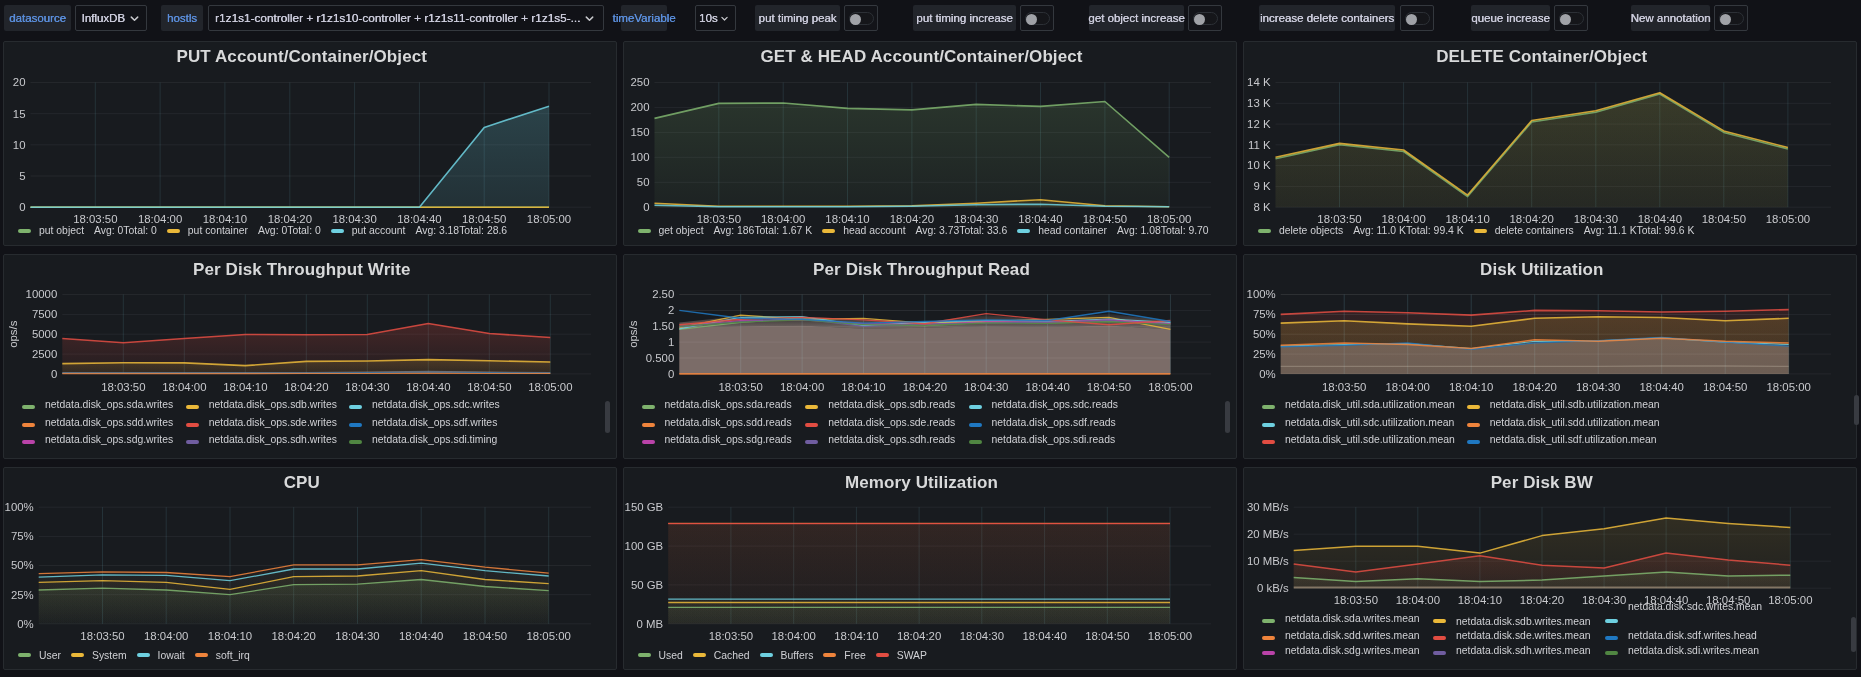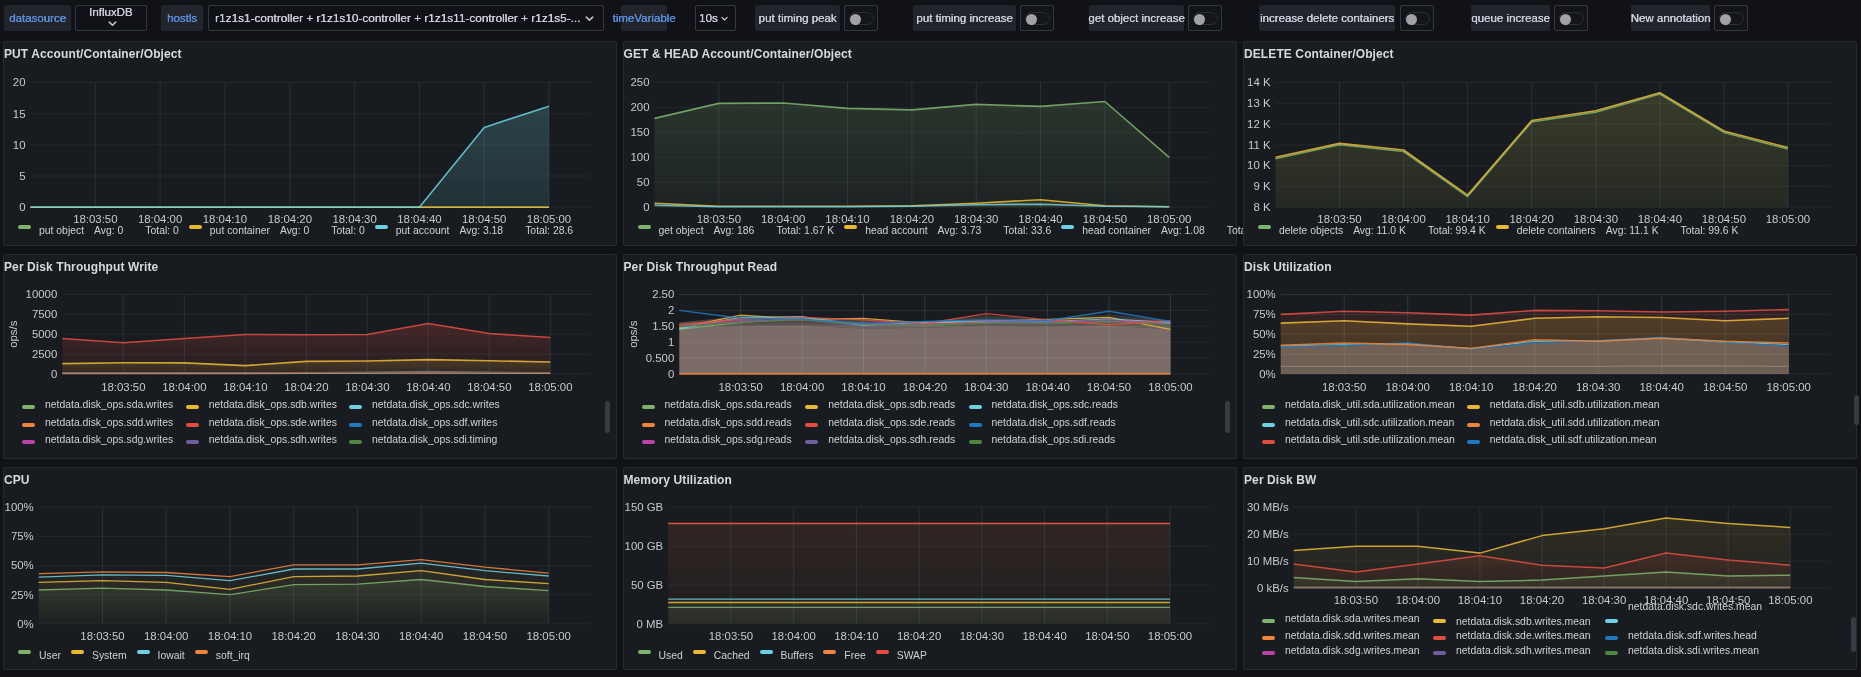--- a/index.html
+++ b/index.html
@@ -1,42 +1,42 @@
 <!DOCTYPE html>
 <html><head><meta charset="utf-8"><style>
 *{margin:0;padding:0;box-sizing:border-box}
 html,body{width:1861px;height:677px;overflow:hidden;background:#111217;
   font-family:"Liberation Sans",sans-serif;}
 .panel{position:absolute;background:#181b1f;border:1px solid #272b2f;border-radius:2px}
-.ptitle{position:absolute;top:5px;left:0;right:16px;text-align:left;color:#d8d9da;
-  font-size:12px;font-weight:700;letter-spacing:.1px}
+.ptitle{position:absolute;top:5px;left:0;right:16px;text-align:center;color:#d8d9da;
+  font-size:17px;font-weight:700;letter-spacing:.1px}
 .ax{font-family:"Liberation Sans",sans-serif;font-size:11.4px;fill:#c8c9cd}
-.lrow{position:absolute;display:flex;align-items:flex-start;white-space:nowrap}
+.lrow{position:absolute;display:flex;align-items:center;white-space:nowrap}
 .licon{display:inline-block;width:13px;height:4px;border-radius:2px;flex:none}
 .lrow .licon{margin-right:8px}
 .ltxt{color:#d0d1d5;font-size:10.4px}
 .lrow .ltxt{margin-right:10px}
-.lstat{color:#d0d1d5;font-size:10.4px;margin-right:22px}
+.lstat{color:#d0d1d5;font-size:10.4px;margin-right:0}
 .lstat2{color:#d0d1d5;font-size:10.4px;margin-right:10px}
 .chip{position:absolute;top:5px;height:26px;border-radius:2px;background:#22252b;
   font-size:11.5px;font-weight:400;display:flex;align-items:center;justify-content:center;white-space:nowrap;
   text-shadow:0.35px 0 0 currentColor}
 .chipb{color:#5b8fdd}
 .chipw{color:#ccccdc}
 .vbox{position:absolute;top:5px;height:26px;border-radius:2px;background:#111217;
   border:1px solid #34383e;display:flex;align-items:center;padding:0 6px;white-space:nowrap;overflow:hidden}
 .vtxt{color:#ccccdc;font-size:11.5px;overflow:hidden;text-overflow:ellipsis;text-shadow:0.35px 0 0 currentColor}
 .swbox{position:absolute;top:5px;height:26px;width:34px;border-radius:2px;background:#131419;
   border:1px solid #34383e;display:flex;align-items:center;justify-content:center}
 .swpill{display:inline-block;width:25px;height:13px;border-radius:8px;background:#15161a;
   border:1px solid #2c3036;position:relative}
 .swknob{position:absolute;left:0.5px;top:1px;width:11px;height:11px;border-radius:50%;background:#a0a2a7}
 </style></head><body>
 <div class="chip chipb" style="left:4px;width:67px">datasource</div>
-<div class="vbox" style="left:74.5px;width:72.5px;flex-direction:column;">
+<div class="vbox" style="left:74.5px;width:72.5px;">
     <span class="vtxt" style="">InfluxDB</span>
     <svg width="11" height="11" viewBox="0 0 12 12" style="margin-left:4px;flex:none">
       <path d="M2.5 4.5 L6 8 L9.5 4.5" stroke="#c8c9cd" stroke-width="1.6" fill="none" stroke-linecap="round" stroke-linejoin="round"></path>
     </svg>
   </div>
 <div class="chip chipb" style="left:161px;width:42px">hostls</div>
 <div class="vbox" style="left:208px;width:396px;">
     <span class="vtxt" style="font-size:11.8px;">r1z1s1-controller + r1z1s10-controller + r1z1s11-controller + r1z1s5-...</span>
     <svg width="11" height="11" viewBox="0 0 12 12" style="margin-left:4px;flex:none">
       <path d="M2.5 4.5 L6 8 L9.5 4.5" stroke="#c8c9cd" stroke-width="1.6" fill="none" stroke-linecap="round" stroke-linejoin="round"></path>

